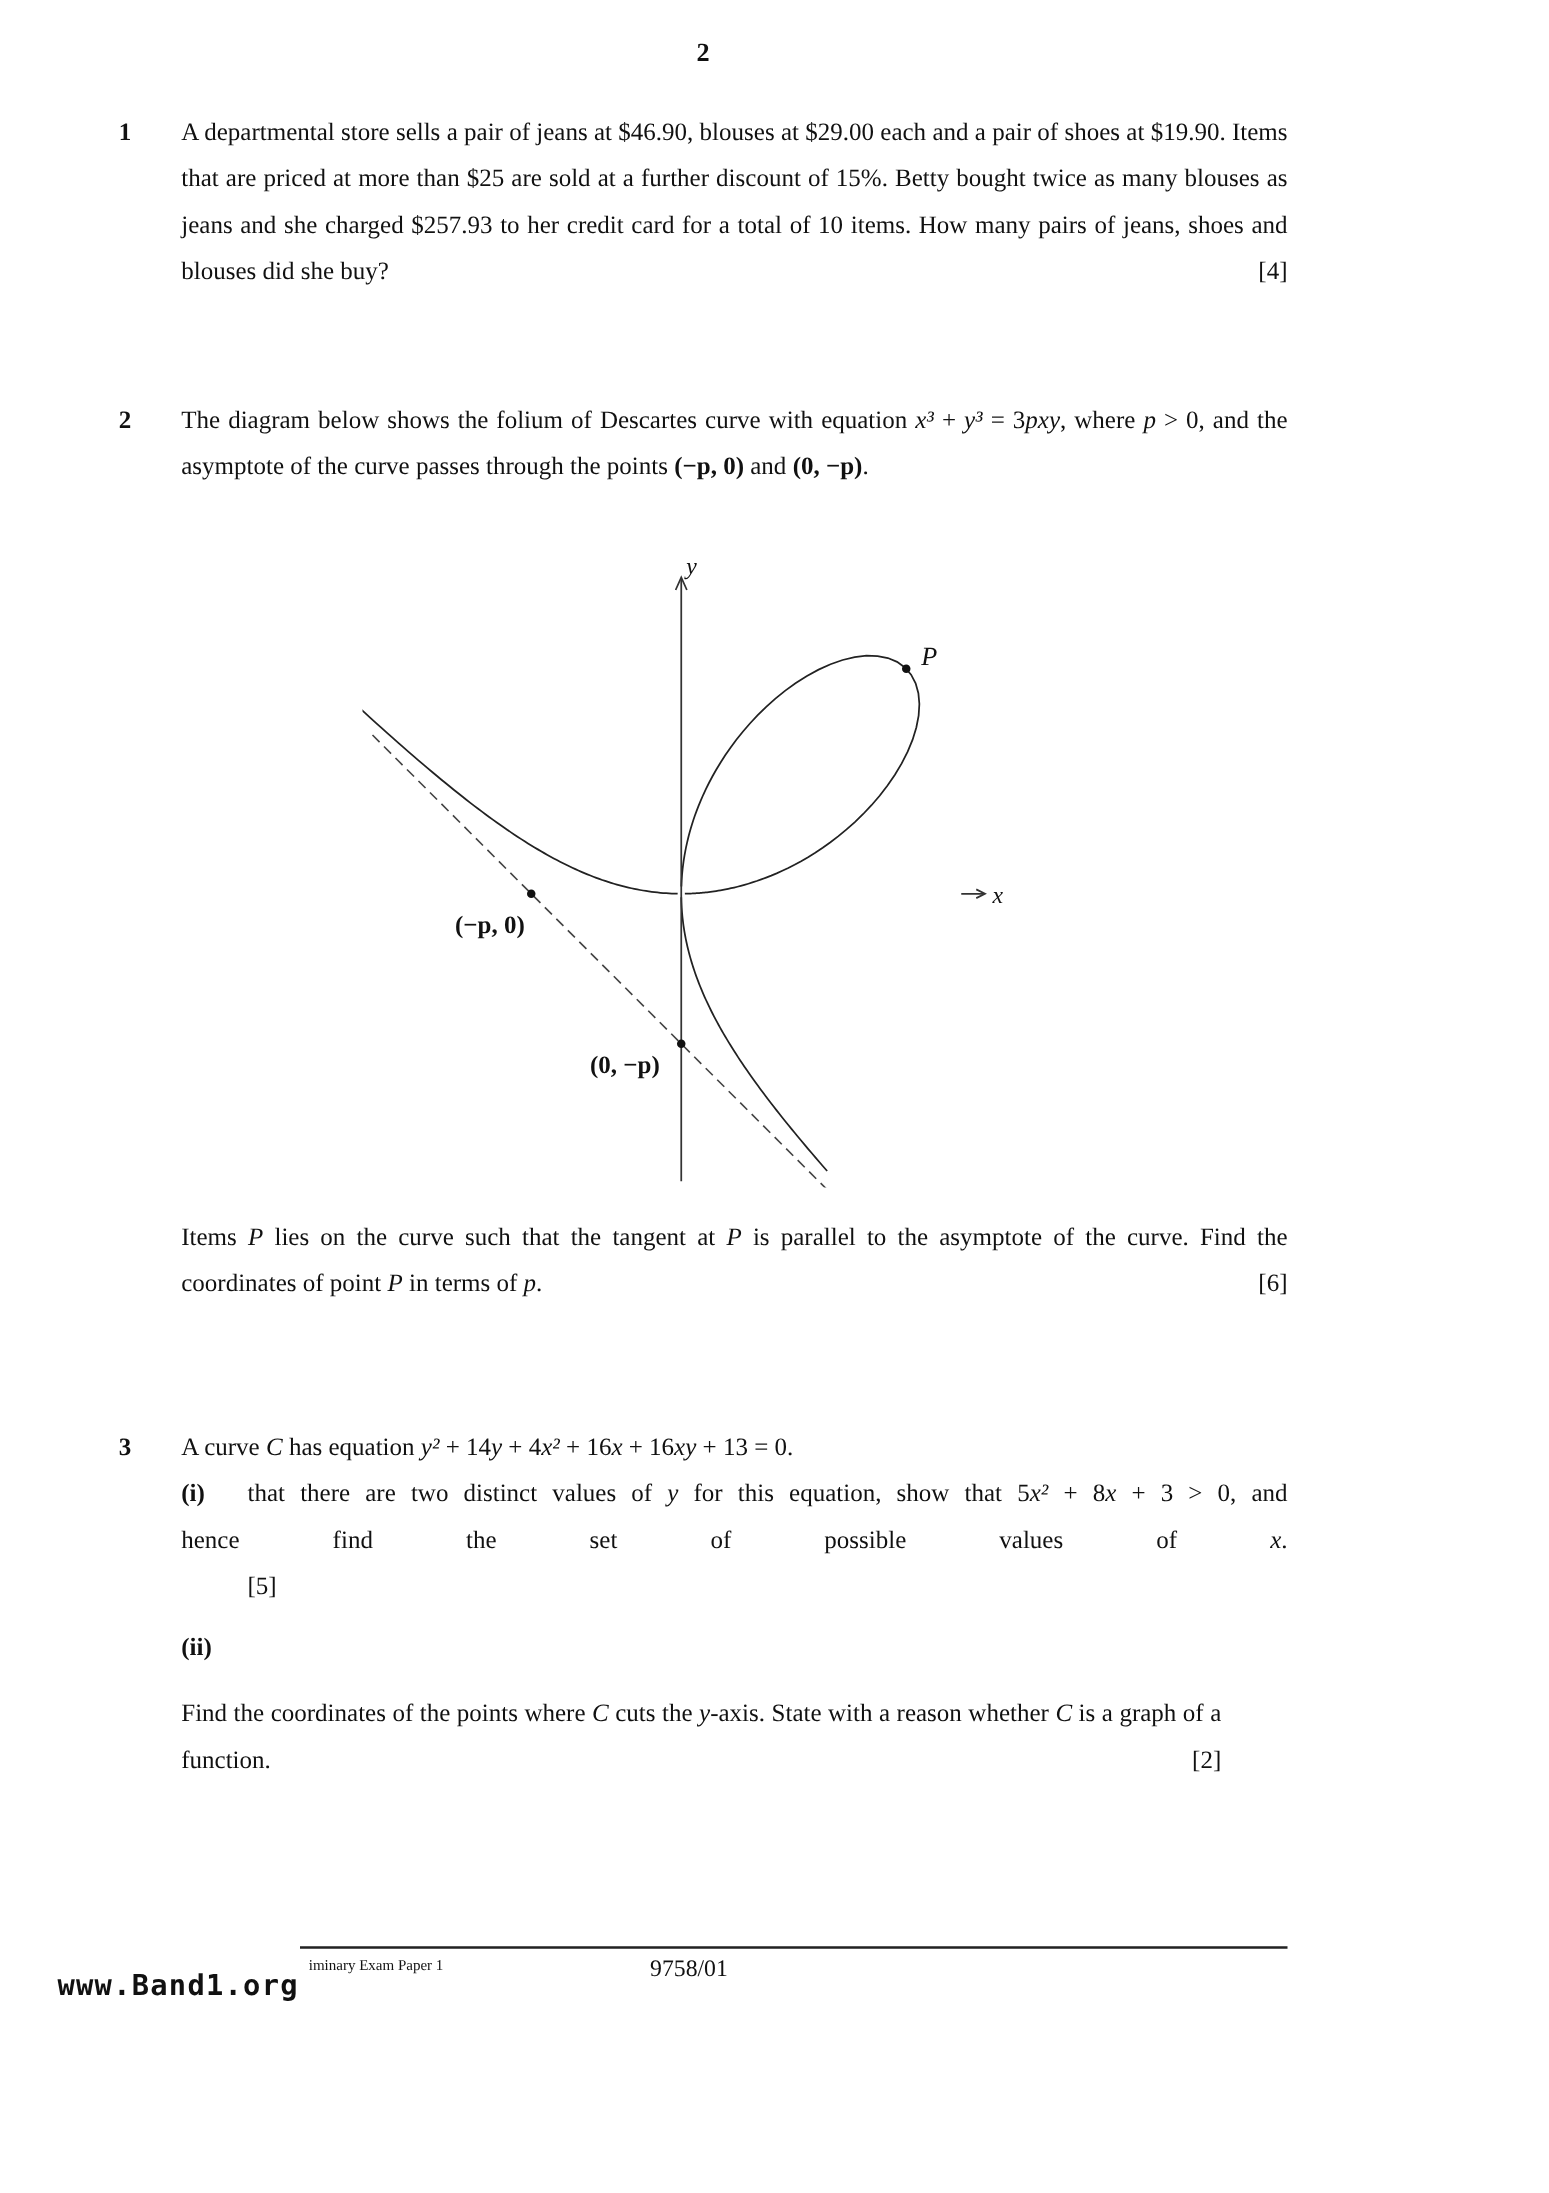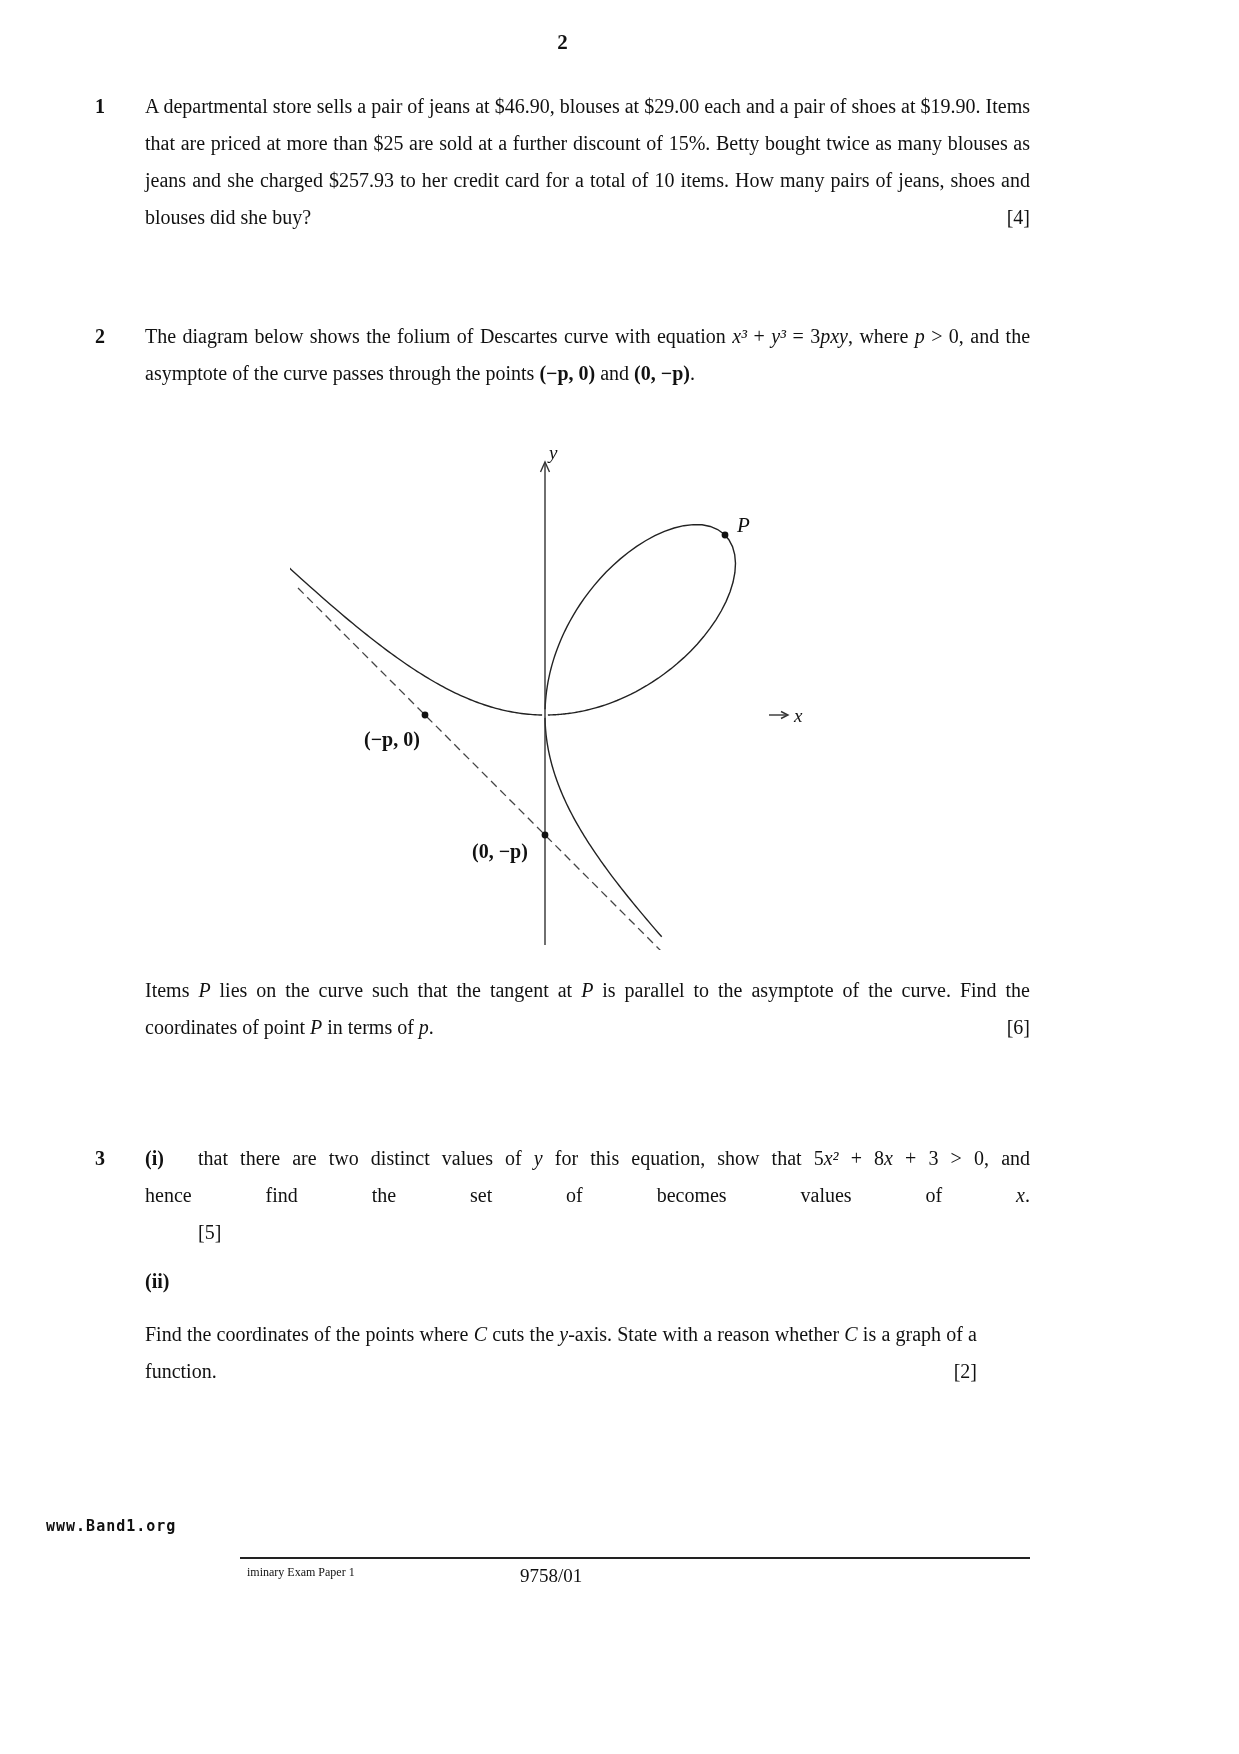--- a/index.html
+++ b/index.html
@@ -24,22 +24,22 @@
   .diagram-wrap{margin:53px 0 22px 145px;width:520px;height:505px;}
   .axis{stroke:#333;stroke-width:1.4;fill:none;}
   .asym{stroke:#444;stroke-width:1.3;fill:none;stroke-dasharray:8 5;}
   .curve{stroke:#222;stroke-width:1.4;fill:none;}
   .dot{fill:#111;stroke:none;}
   .lbl{font-family:"Liberation Serif",serif;font-size:19px;fill:#111;}
   .it{font-style:italic;}
   .bd{font-weight:bold;font-size:20px;}
   .big{font-size:21px;}
   .footer-line{position:absolute;left:240px;top:1557px;width:790px;border-top:2px solid #222;}
-  .watermark{position:absolute;left:46px;top:1517px;font-family:"DejaVu Sans Mono",monospace;
-             font-size:15px;font-weight:bold;letter-spacing:1px;}
+  .watermark{position:absolute;left:46px;top:1576px;font-family:"DejaVu Sans Mono",monospace;
+             font-size:23px;font-weight:bold;letter-spacing:1px;}
   .footer-exam{position:absolute;left:247px;top:1565px;font-size:12px;}
   .footer-code{position:absolute;left:520px;top:1565px;font-size:19px;}
 </style>
 </head>
 <body>
 
 <div class="page">
 
   <div class="pagenum">2</div>
 
@@ -78,28 +78,29 @@
         </svg>
       </div>
 
       <p class="para"><span class="marks">[6]</span><span>Items </span><span class="m">P</span><span> lies on the curve such that the tangent at </span><span class="m">P</span><span> is parallel to the asymptote of the curve. Find the coordinates of point </span><span class="m">P</span><span> in terms of </span><span class="m">p</span><span>.</span></p>
     </div>
   </div>
 
   <div class="q q3">
     <div class="qnum">3</div>
     <div class="qbody">
+      <p class="para"><span>A curve </span><span class="m">C</span><span> has equation </span><span class="m">y²</span><span> + 14</span><span class="m">y</span><span> + 4</span><span class="m">x²</span><span> + 16</span><span class="m">x</span><span> + 16</span><span class="m">xy</span><span> + 13 = 0.</span></p>
 
       <div class="part">
         <div class="part-label">(i)</div>
         <div class="part-body">
           <p class="jline"><span>that there are two distinct values of </span><span class="m">y</span><span> for this equation, show that 5</span><span class="m">x²</span><span> + 8</span><span class="m">x</span><span> + 3 &gt; 0, and</span></p>
         </div>
       </div>
-      <p class="jline"><span>hence find the set of becomes values of </span><span class="m">x</span><span>.</span></p>
+      <p class="jline"><span>hence find the set of possible values of </span><span class="m">x</span><span>.</span></p>
       <p class="marksline">[5]</p>
 
       <div class="part part-ii">
         <div class="part-label">(ii)</div>
         <div class="part-body">
           <p class="para"><span class="marks">[2]</span><span>Find the coordinates of the points where </span><span class="m">C</span><span> cuts the </span><span class="m">y</span><span>-axis. State with a reason whether </span><span class="m">C</span><span> is a graph of a function.</span></p>
         </div>
       </div>
     </div>
   </div>

